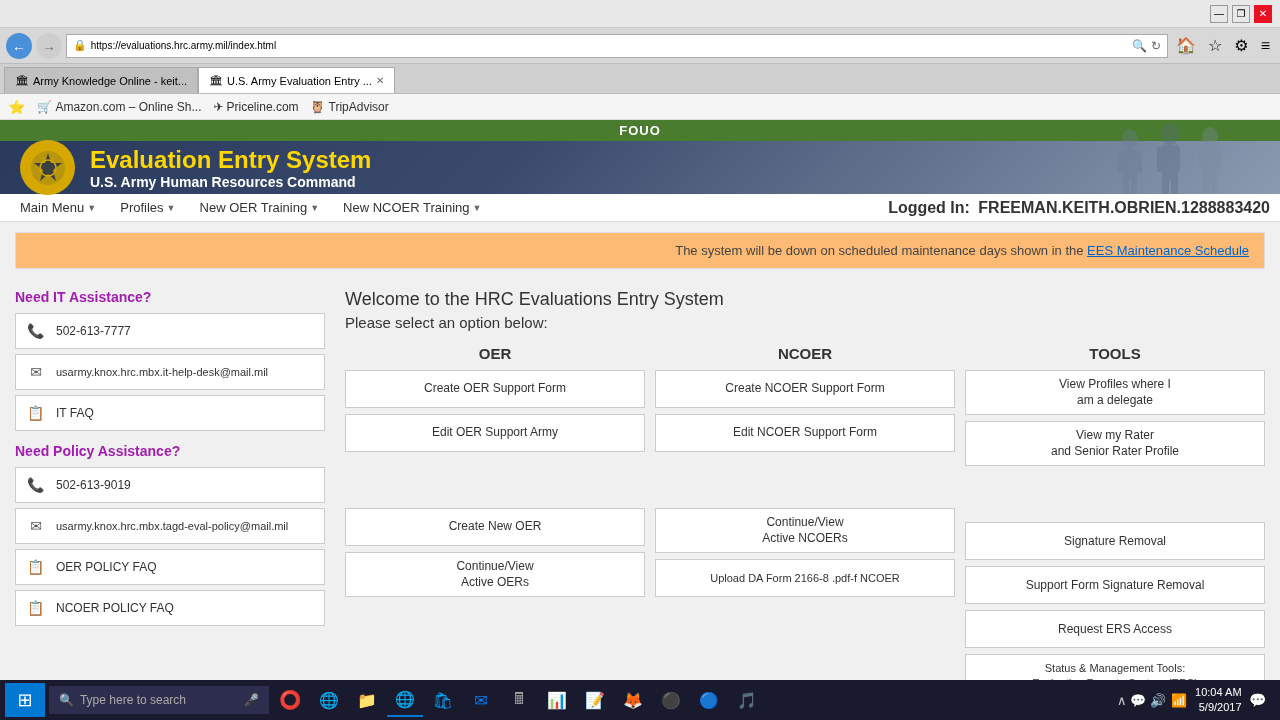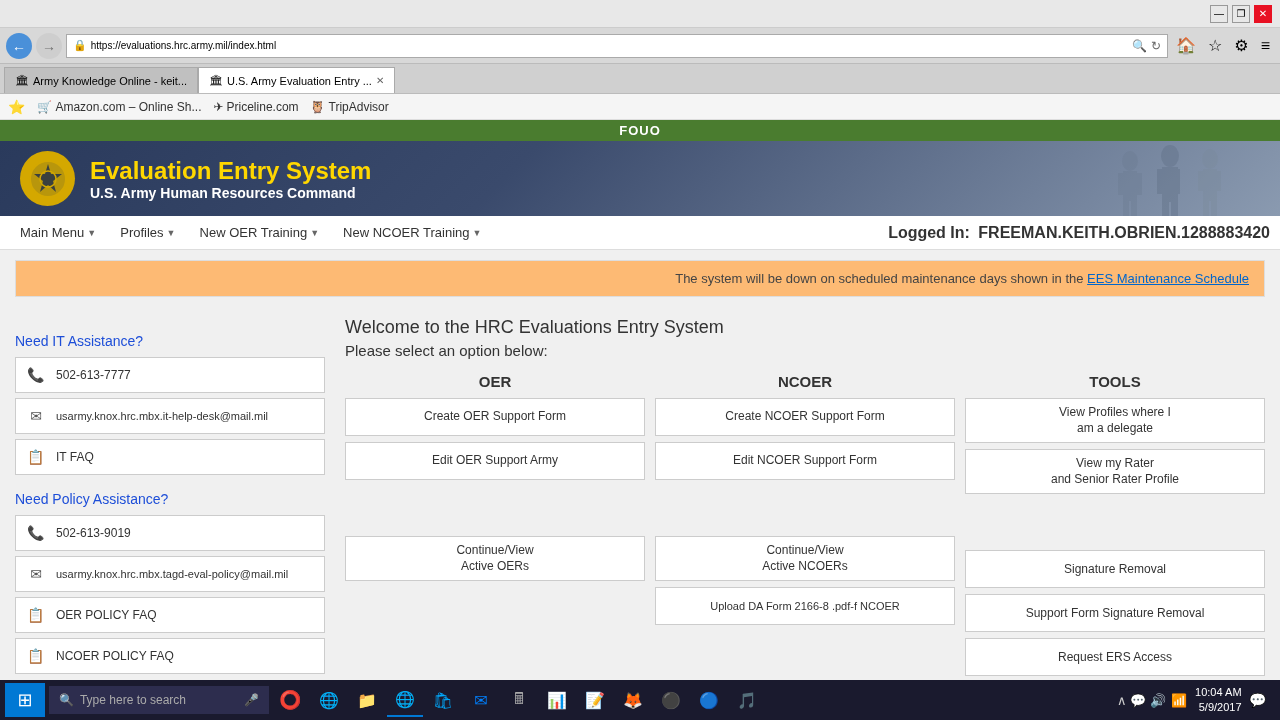--- a/index.html
+++ b/index.html
@@ -84,21 +84,21 @@
       text-align: center;
       padding: 3px 0;
       font-size: 13px;
       font-weight: bold;
       letter-spacing: 1px;
     }
 
     
     .app-header {
       background: linear-gradient(135deg, #2a3a5c 0%, #3a4a6c 40%, #8a9ab0 100%);
-      height: 75px;
+      height: 53px;
       display: flex;
       align-items: center;
       padding: 0 20px;
       position: relative;
     }
     .header-logo {
       width: 55px;
       height: 55px;
       margin-right: 15px;
       background: #d4a800;
@@ -120,21 +120,21 @@
       height: 70px;
       display: flex;
       align-items: flex-end;
       gap: 0;
       opacity: 0.7;
     }
 
     
     .nav-menu {
       background: white;
-      height: 34px;
+      height: 28px;
       display: flex;
       align-items: center;
       padding: 0 10px;
       border-bottom: 1px solid #ddd;
       justify-content: space-between;
     }
     .nav-left { display: flex; align-items: center; gap: 4px; }
     .nav-item {
       padding: 6px 10px;
       font-size: 13px;
@@ -164,21 +164,21 @@
     .main-content {
       display: flex;
       padding: 10px 15px;
       gap: 20px;
       height: calc(720px - 28px - 36px - 30px - 26px - 12px - 75px - 34px - 44px);
       overflow: hidden;
     }
 
     
     .left-panel { width: 310px; flex-shrink: 0; }
-    .section-title { font-size: 14px; font-weight: normal; color: #1d4ed8; margin-bottom: 8px; margin-top: 16px; }
+    .section-title { font-size: 14px; font-weight: bold; color: #a21caf; margin-bottom: 8px; }
     .contact-btn {
       width: 100%;
       height: 36px;
       background: white;
       border: 1px solid #ccc;
       margin-bottom: 5px;
       display: flex;
       align-items: center;
       padding: 0 10px;
       gap: 10px;
@@ -408,20 +408,21 @@
     <div class="welcome-title">Welcome to the HRC Evaluations Entry System</div>
     <div class="welcome-subtitle">Please select an option below:</div>
 
     <div class="options-grid">
 
       <div class="options-col">
         <div class="col-header">OER</div>
         <button class="action-btn">Create OER Support Form</button>
         <button class="action-btn">Edit OER Support Army</button>
         <button class="action-btn spacer-btn"></button>
+        <button class="action-btn">Create New OER</button>
         <button class="action-btn" style="white-space:pre-line;">Continue/View
 Active OERs</button>
       </div>
 
       <div class="options-col">
         <div class="col-header">NCOER</div>
         <button class="action-btn">Create NCOER Support Form</button>
         <button class="action-btn">Edit NCOER Support Form</button>
         <button class="action-btn spacer-btn"></button>
         <button class="action-btn" style="white-space:pre-line;">Continue/View

